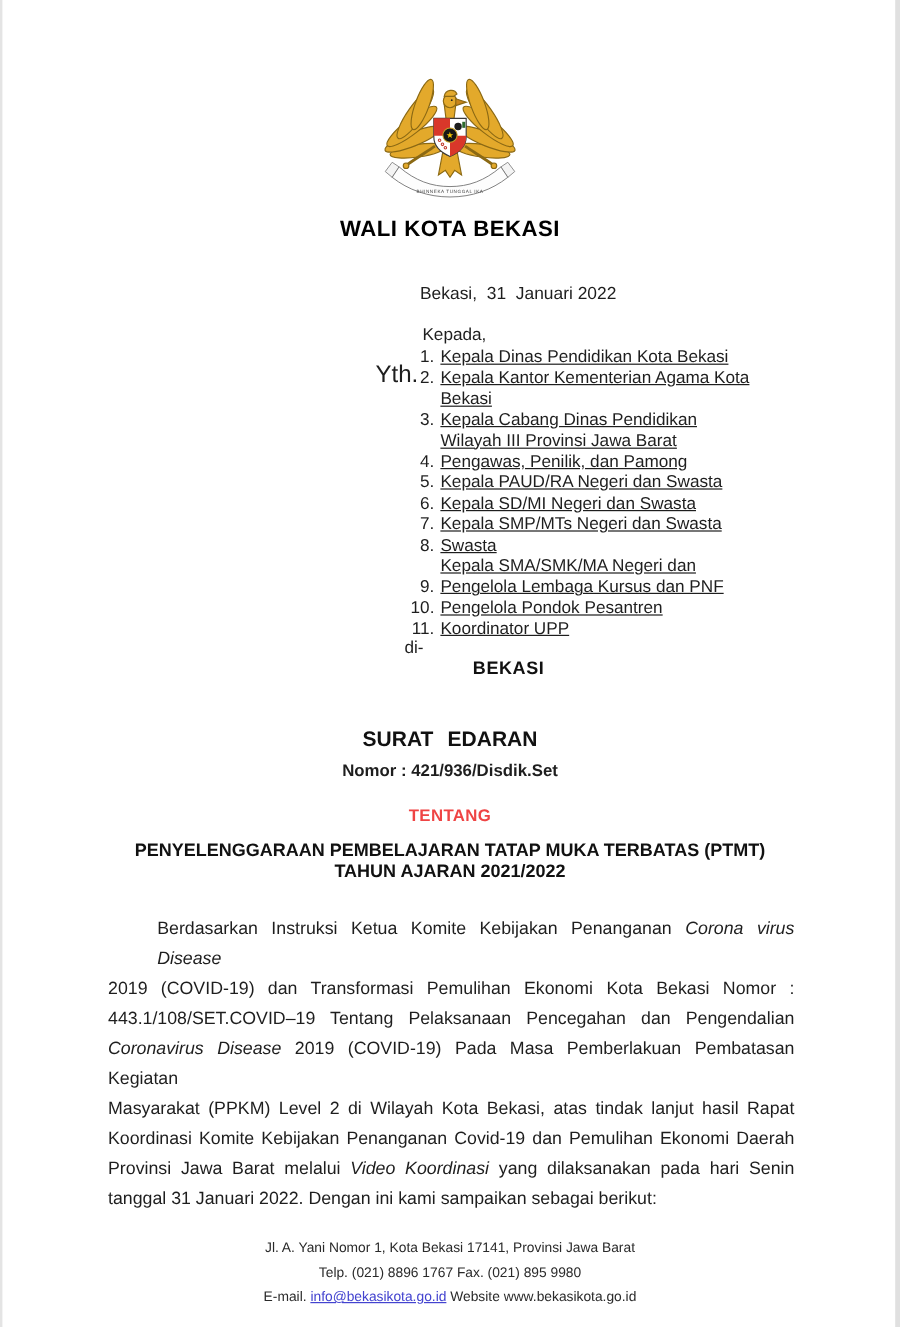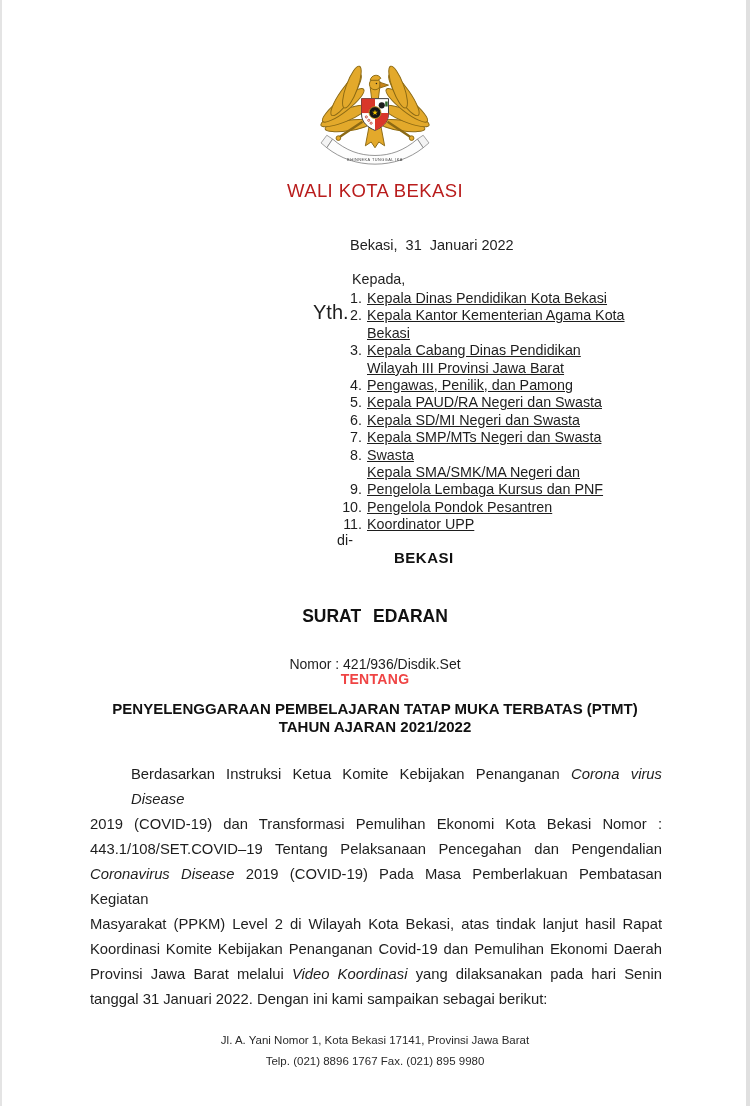--- a/index.html
+++ b/index.html
@@ -11,40 +11,40 @@
     color:#1e1e1e;
   }
   .scan-edge { position:absolute; top:0; bottom:0; }
   .scan-edge.left  { left:0;  width:2px; background:#e4e4e4; }
   .scan-edge.right { right:0; width:4px; background:#e0e0e0; }
 
   .emblem { position:absolute; top:62px; left:50%; transform:translateX(-50%); }
 
   .org-name {
     position:absolute; top:180px; left:0; width:100%;
-    text-align:center; font-weight:normal; font-size:18.5px;
-    letter-spacing:0.4px; color:#b91c1c;
+    text-align:center; font-weight:bold; font-size:18.5px;
+    letter-spacing:0.4px; color:#000000;
   }
 
   .place-date { position:absolute; left:350px; top:237px; font-size:14.5px; white-space:pre; }
   .kepada     { position:absolute; left:352px; top:271px; font-size:14.3px; }
   .yth        { position:absolute; left:313px; top:290px; font-size:20px;margin-top:11px; }
 
   .recipient-list { position:absolute; left:340px; top:290px; width:320px; font-size:14.3px; }
   .rrow  { display:flex; }
   .rno   { width:22px; text-align:right; margin-right:5px; line-height:17.4px; flex:none; }
   .rtext { line-height:17.4px; }
   .rtext div { white-space:nowrap;text-decoration:underline; }
 
   .di-label  { position:absolute; left:337px; top:532px; font-size:14.3px; }
   .city-name { position:absolute; left:394px; top:549px; font-size:15px; font-weight:bold; letter-spacing:0.5px; color:#111; }
 
   .doc-type   { position:absolute; top:606px; left:0; width:100%; text-align:center;
                 font-size:17.5px; font-weight:bold; word-spacing:7px; color:#111; }
-  .doc-number { position:absolute; top:656px; left:0; width:100%; text-align:center; font-size:14px; }
+  .doc-number { position:absolute; top:634px; left:0; width:100%; text-align:center; font-size:14px;font-weight:bold; }
   .tentang    { position:absolute; top:671px; left:0; width:100%; text-align:center;
                 font-size:14px; font-weight:bold; letter-spacing:0.3px; color:#ef4444; }
   .subject    { position:absolute; top:700px; left:0; width:100%; text-align:center;
                 font-size:15px; font-weight:bold; line-height:18px; color:#111; }
 
   .body-par { position:absolute; left:90px; top:762px; width:572px; font-size:14.8px; }
   .bline { line-height:25px; white-space:normal; }
   .bline.just { text-align:justify; text-align-last:justify; }
   .bline.ind  { padding-left:41px; }
   .bline i { font-style:italic; }
@@ -211,14 +211,19 @@
       <div class="bline just"><i>Coronavirus Disease</i><span> 2019 (COVID-19) Pada Masa Pemberlakuan Pembatasan Kegiatan</span></div>
       <div class="bline just"><span>Masyarakat (PPKM) Level 2 di Wilayah Kota Bekasi, atas tindak lanjut hasil Rapat</span></div>
       <div class="bline just"><span>Koordinasi Komite Kebijakan Penanganan Covid-19 dan Pemulihan Ekonomi Daerah</span></div>
       <div class="bline just"><span>Provinsi Jawa Barat melalui </span><i>Video Koordinasi</i><span> yang dilaksanakan pada hari Senin</span></div>
       <div class="bline"><span>tanggal 31 Januari 2022. Dengan ini kami sampaikan sebagai berikut:</span></div>
     </div>
 
   <div class="footer">
     <div>Jl. A. Yani Nomor 1, Kota Bekasi 17141, Provinsi Jawa Barat</div>
     <div>Telp. (021) 8896 1767 Fax. (021) 895 9980</div>
+    <div>
+      <span>E-mail.</span>
+      <a style="color: rgb(67, 67, 207);">info@bekasikota.go.id</a>
+      <span>Website www.bekasikota.go.id</span>
+    </div>
   </div>
 </div>
 
 </body></html>

